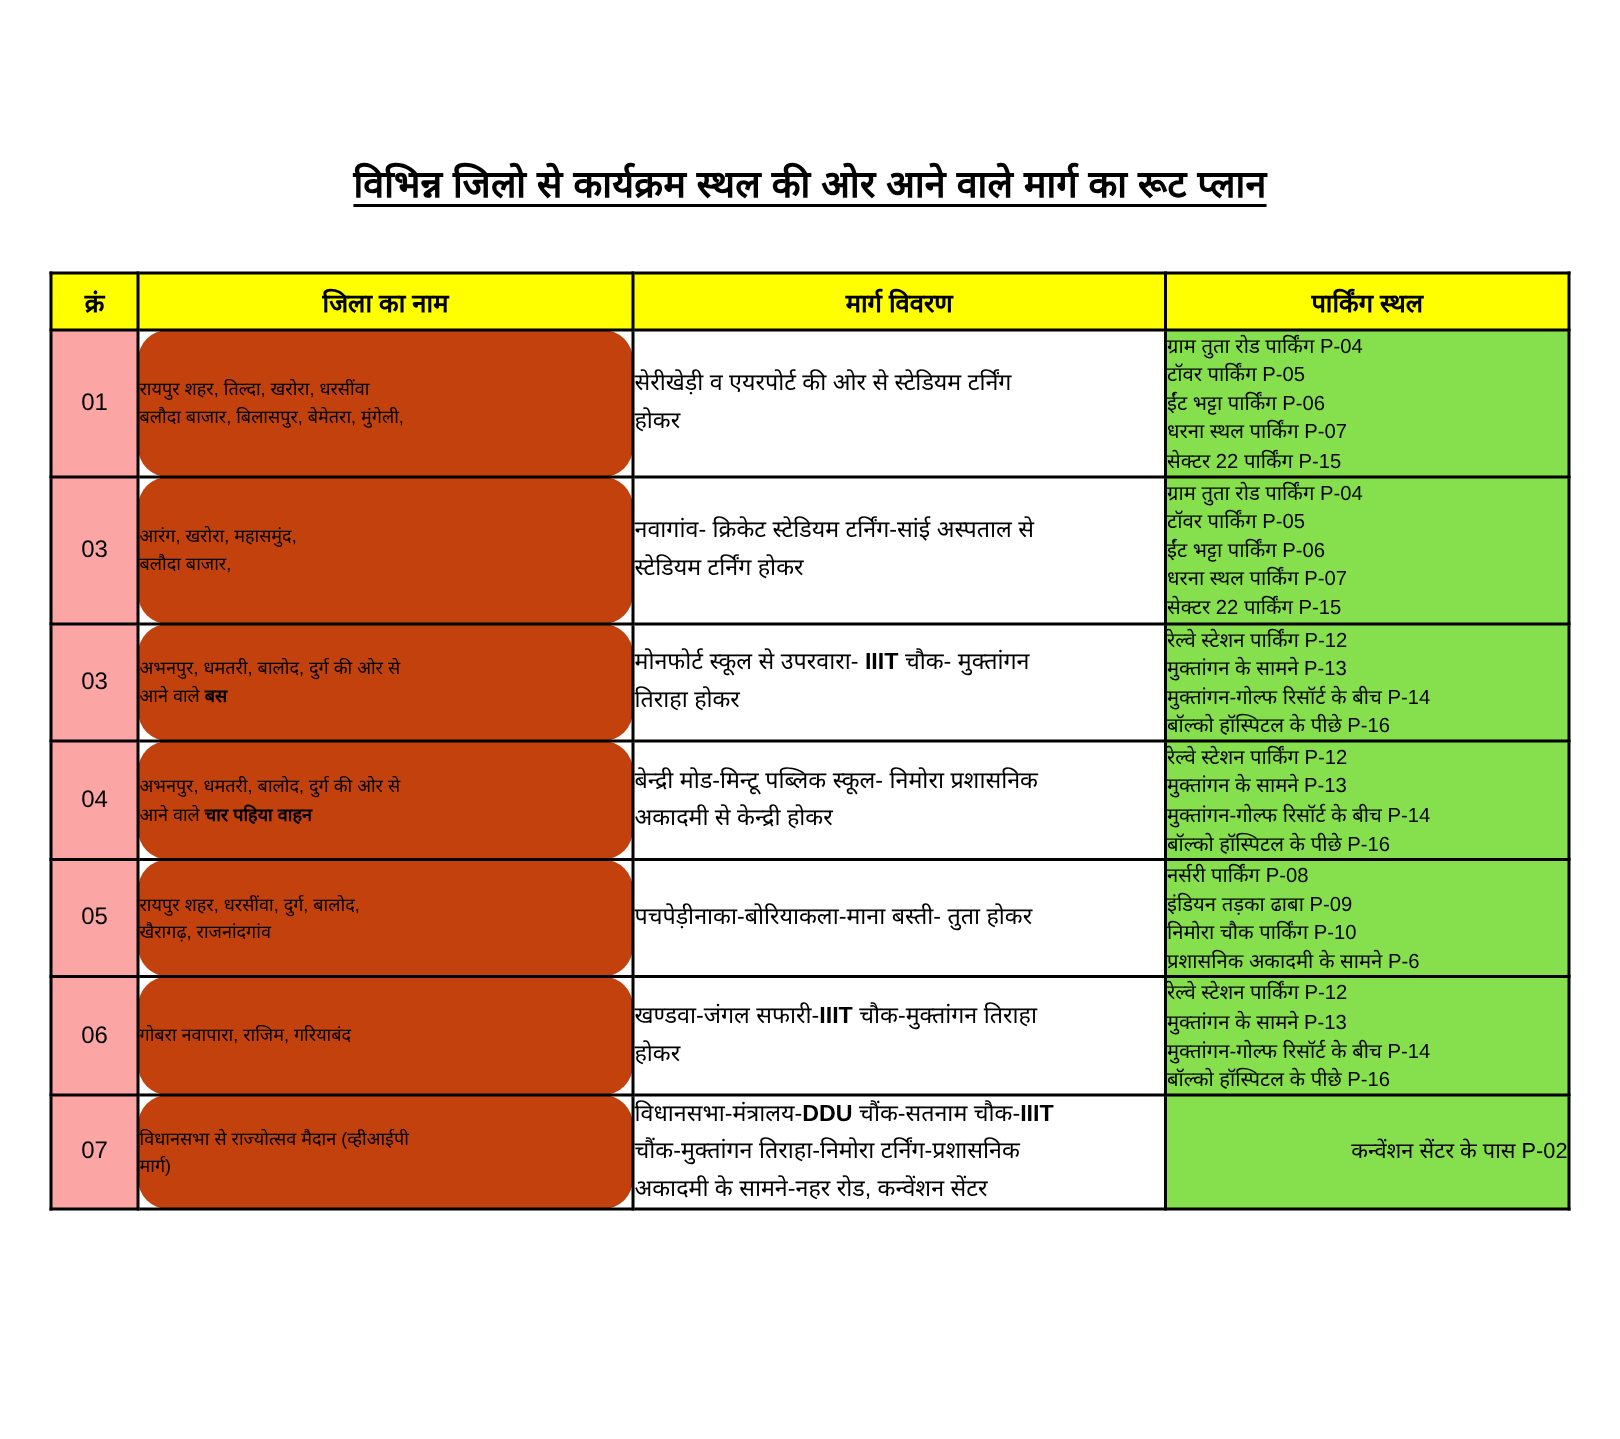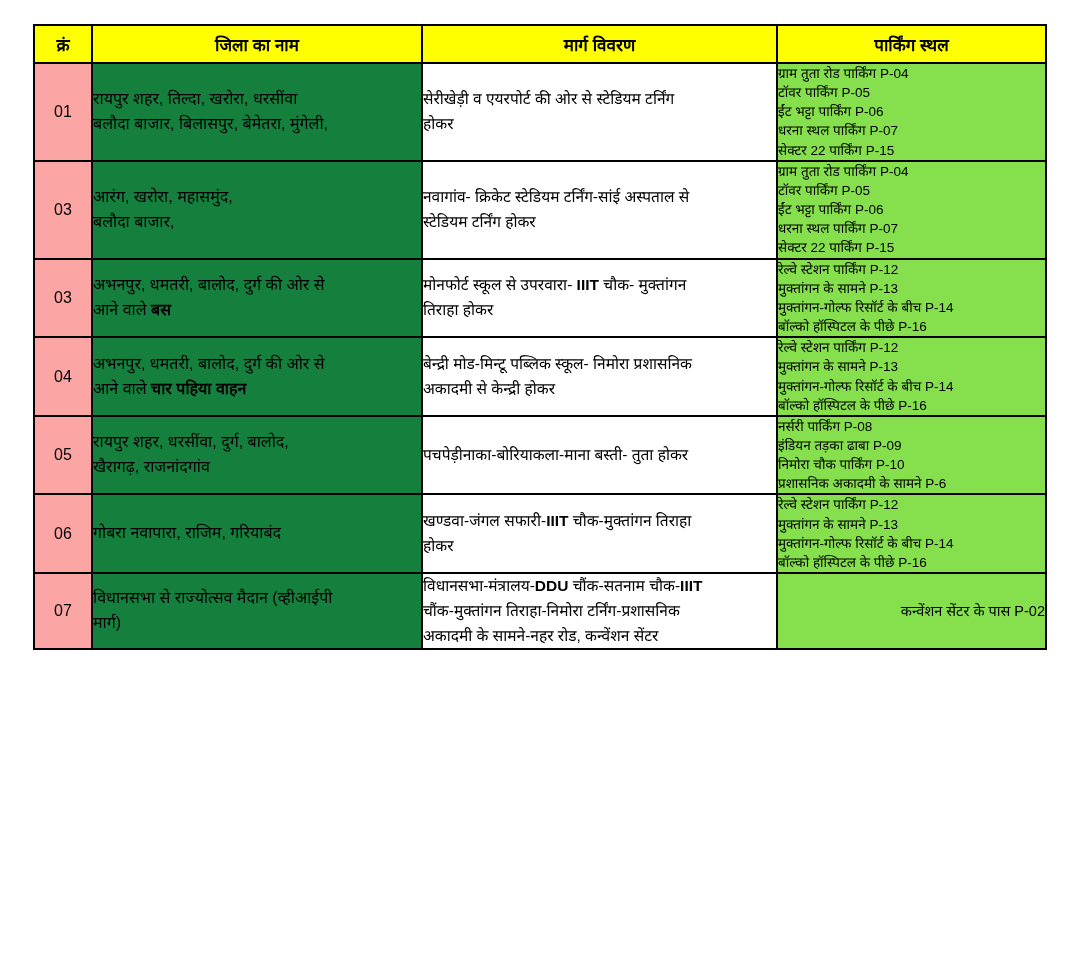--- a/index.html
+++ b/index.html
@@ -25,21 +25,21 @@
     font-size: 25px;
     font-weight: bold;
     letter-spacing: 0.2px;
     padding-top: 104px;
     padding-bottom: 8px;
     text-decoration: underline;
     text-underline-offset: 5px;
   }
   table.route-table {
     border-collapse: collapse;
-    margin: 24px auto 0 auto;
+    margin: 35px auto 0 auto;
     width: 1012px;
     table-layout: fixed;
   }
   table.route-table td, table.route-table th {
     border: 2px solid #000000;
     vertical-align: middle;
     padding: 0;
   }
   thead th {
     background: #ffff00;
@@ -54,25 +54,26 @@
   .col-route { width: 355px; }
   .col-parking { width: 269px; }
 
   td.sno {
     text-align: center;
     font-size: 16px;
     background: #fca5a5;
     width: 58px;
   }
   td.district {
-    background: #15803d;
-    font-size: 16px;
+    background: #c2410c;
+    font-size: 12px;
     line-height: 1.55;
     padding: 8px 10px;
     vertical-align: middle;
+    border-radius: 20px;
   }
   td.route {
     background: #ffffff;
     font-size: 15.5px;
     line-height: 1.6;
     padding: 8px 10px;
     vertical-align: middle;
   }
   td.parking {
     background: #86e04e;
@@ -85,20 +86,21 @@
     text-align: right;
     font-size: 14.5px;
   }
   .pline { white-space: nowrap; }
 </style>
 </head>
 <body>
 
 <div class="page">
 
+  <div class="doc-title">विभिन्न जिलो से कार्यक्रम स्थल की ओर आने वाले मार्ग का रूट प्लान</div>
 
   <table class="route-table">
     <colgroup>
       <col class="col-sno">
       <col class="col-district">
       <col class="col-route">
       <col class="col-parking">
     </colgroup>
     <thead>
       <tr>

